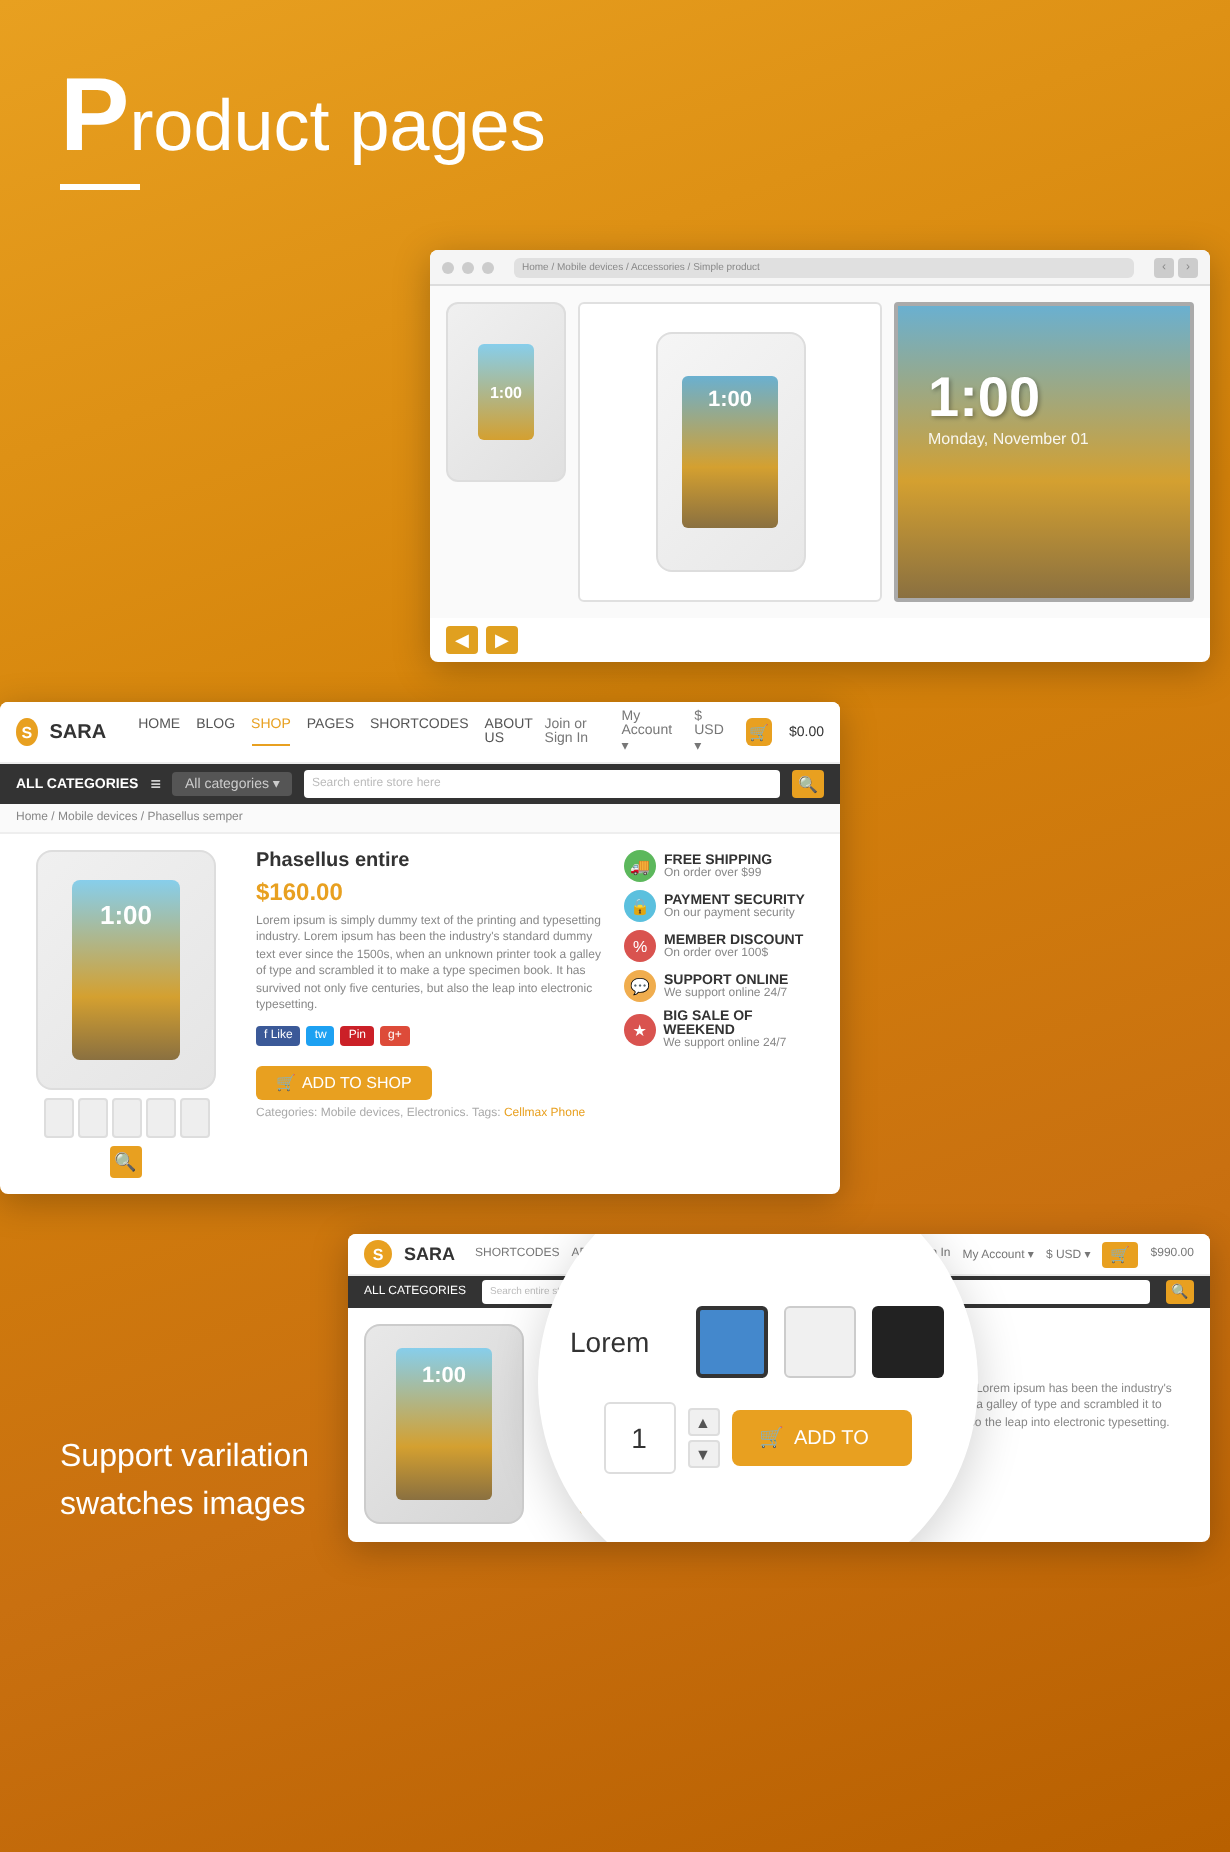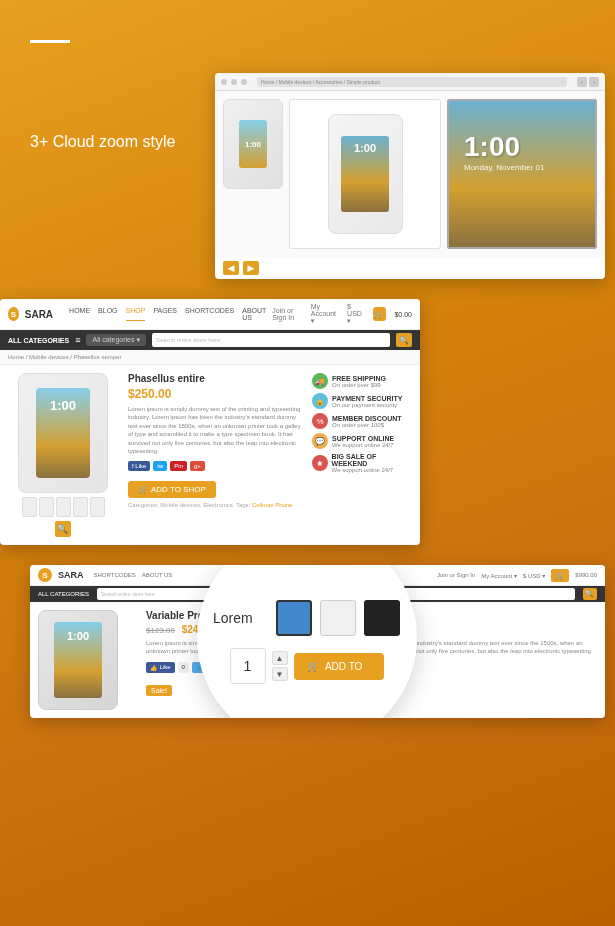--- a/index.html
+++ b/index.html
@@ -725,27 +725,27 @@
 
     .section-wrapper-2 {
       position: relative;
       padding: 10px 0;
     }
   </style>
 </head>
 <body>
 
 <div class="page-header">
+  <h1 class="page-title">
+    <strong>P</strong><span>roduct pages</span>
+  </h1>
   <div class="title-underline"></div>
 </div>
 
 <div class="section-zoom">
-  <div class="label-col">
-    <div class="feature-label">3+ Cloud zoom style</div>
-  </div>
 
   <div class="screenshot-zoom">
 
     <div class="ss-toolbar">
       <div class="ss-dot"></div>
       <div class="ss-dot"></div>
       <div class="ss-dot"></div>
       <div class="ss-url-bar">
         <span style="font-size:5px;">Home  /  Mobile devices  /  Accessories  /  Simple product</span>
       </div>
@@ -835,21 +835,21 @@
             <div class="prod-thumb"></div>
             <div class="prod-thumb"></div>
             <div class="prod-thumb"></div>
             <div class="prod-thumb"></div>
           </div>
           <div class="product-zoom-btn">🔍</div>
         </div>
 
         <div class="product-right">
           <div class="product-name">Phasellus entire</div>
-          <div class="product-price">$250.00</div>
+          <div class="product-price">$160.00</div>
           <div class="product-desc">Lorem ipsum is simply dummy text of the printing and typesetting industry. Lorem ipsum has been the industry's standard dummy text ever since the 1500s, when an unknown printer took a galley of type and scrambled it to make a type specimen book. It has survived not only five centuries, but also the leap into electronic typesetting.</div>
           <div class="social-btns">
             <div class="social-btn fb-btn">f Like</div>
             <div class="social-btn" style="background:#1da1f2;">tw</div>
             <div class="social-btn pin-btn">Pin</div>
             <div class="social-btn" style="background:#dd4b39;">g+</div>
           </div>
           <div class="add-to-cart-btn">
             🛒 <span>ADD TO SHOP</span>
           </div>
@@ -895,20 +895,26 @@
             </div>
           </div>
         </div>
       </div>
     </div>
 
   </div>
 </div>
 
 <div class="section-variable">
+  <div class="variable-label-col">
+    <div class="feature-label" style="font-size:16px;font-weight:400;color:#fff;line-height:1.5;">
+      <span>Support varilation</span><br>
+      <span>swatches images</span>
+    </div>
+  </div>
 
   <div class="screenshot-variable">
 
     <div class="var-nav">
       <div class="sara-logo-icon" style="font-size:8px;">S</div>
       <div style="font-size:9px;font-weight:bold;color:#333;">SARA</div>
       <div class="var-nav-links">
         <span>SHORTCODES</span>
         <span>ABOUT US</span>
       </div>

